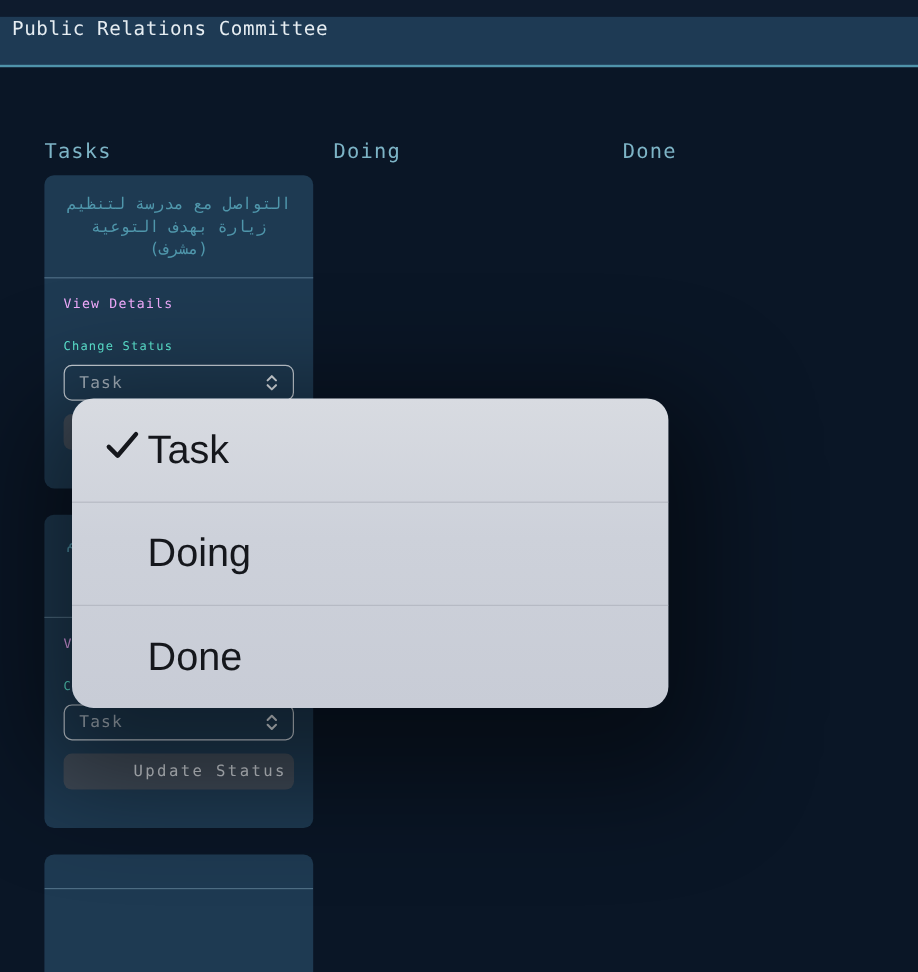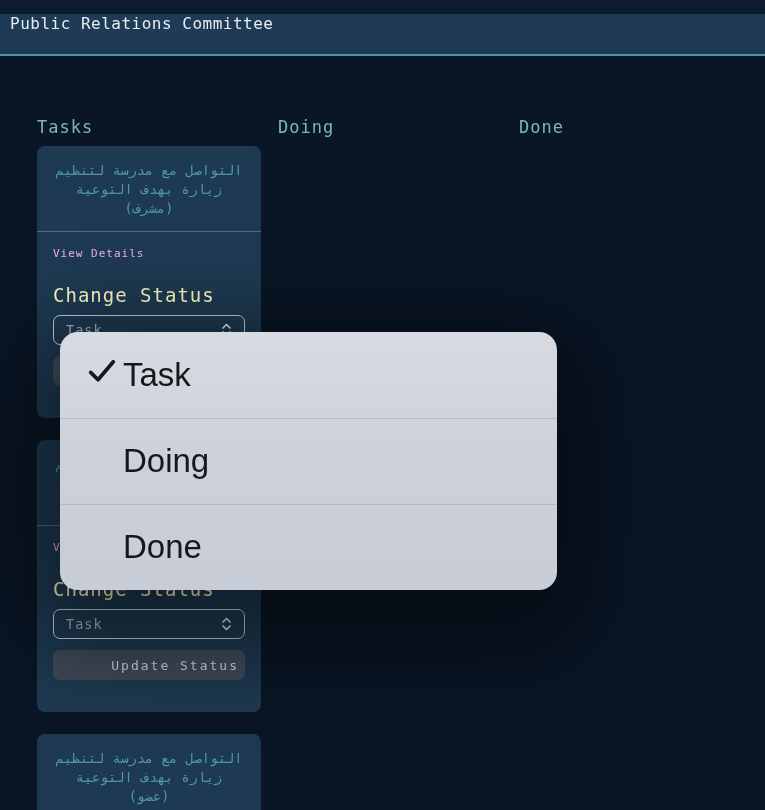--- a/index.html
+++ b/index.html
@@ -31,21 +31,21 @@
   }
   .card-title {
     direction: rtl; text-align: center;
     color: #4f96ab; font-size: 13.5px; line-height: 19px; letter-spacing: 2px;
   }
   .card-divider { border: 0; border-top: 1px solid #4e6d84; margin: 13px -16px 0 -16px; }
   .view-details {
     color: #f0abfc; font-size: 11px; letter-spacing: 1px;
     margin-top: 15px; cursor: pointer; width: max-content;
   }
-  .change-status-label { color: #fef9c3; font-size: 19px; letter-spacing: 1px; margin-top: 24px; }
+  .change-status-label { color: #5eead4; font-size: 10px; letter-spacing: 1px; margin-top: 24px; }
   .status-select {
     margin-top: 9px; height: 30px; width: 100%;
     border: 1px solid #c9d1d9; border-radius: 7px;
     display: flex; align-items: center; justify-content: space-between;
     padding: 0 12px; color: #a9b5c0; font-size: 13.5px; letter-spacing: 1px;
     cursor: pointer; background: transparent;
   }
   .chevron-updown { display: flex; align-items: center; }
   .update-btn {
     margin-top: 11px; height: 30px; width: 100%;
@@ -109,21 +109,20 @@
         <span class="chevron-updown">
           <svg width="11" height="16" viewBox="0 0 11 16">
               <path d="M2 6 L5.5 2.5 L9 6 M2 10 L5.5 13.5 L9 10" fill="none" stroke="#dfe5ea" stroke-width="1.7" stroke-linecap="round" stroke-linejoin="round"></path>
             </svg>
         </span>
       </div>
       <button class="update-btn">Update Status</button>
     </article>
 
     <article class="card clipped">
-      <div class="card-title">التواصل مع مدرسة لتنظيم زيارة بهدف التوعية (عضو)</div>
       <hr class="card-divider">
     </article>
   </section>
 
   <section class="column">
     <h2 class="column-title">Doing</h2>
   </section>
 
   <section class="column">
     <h2 class="column-title">Done</h2>

